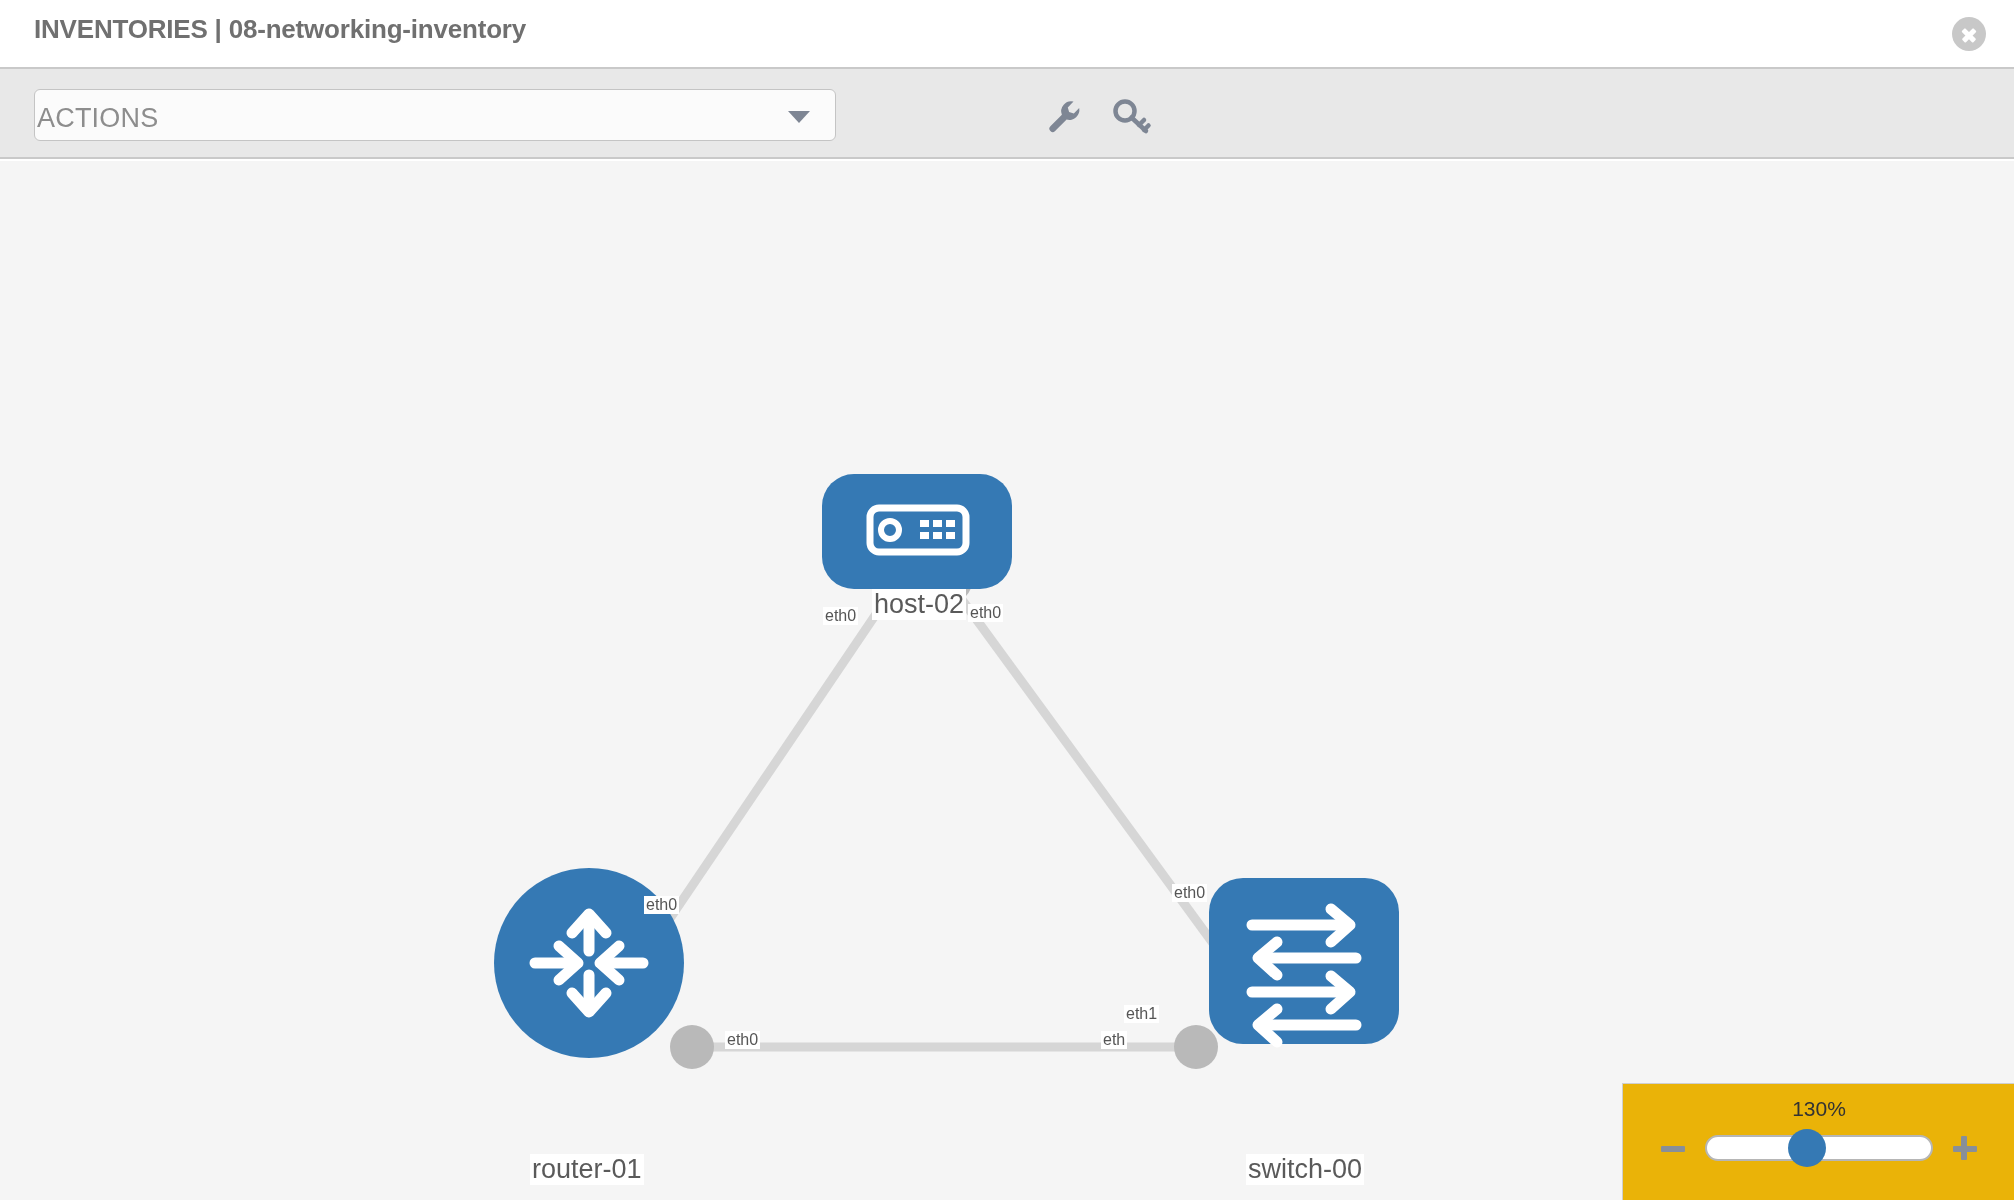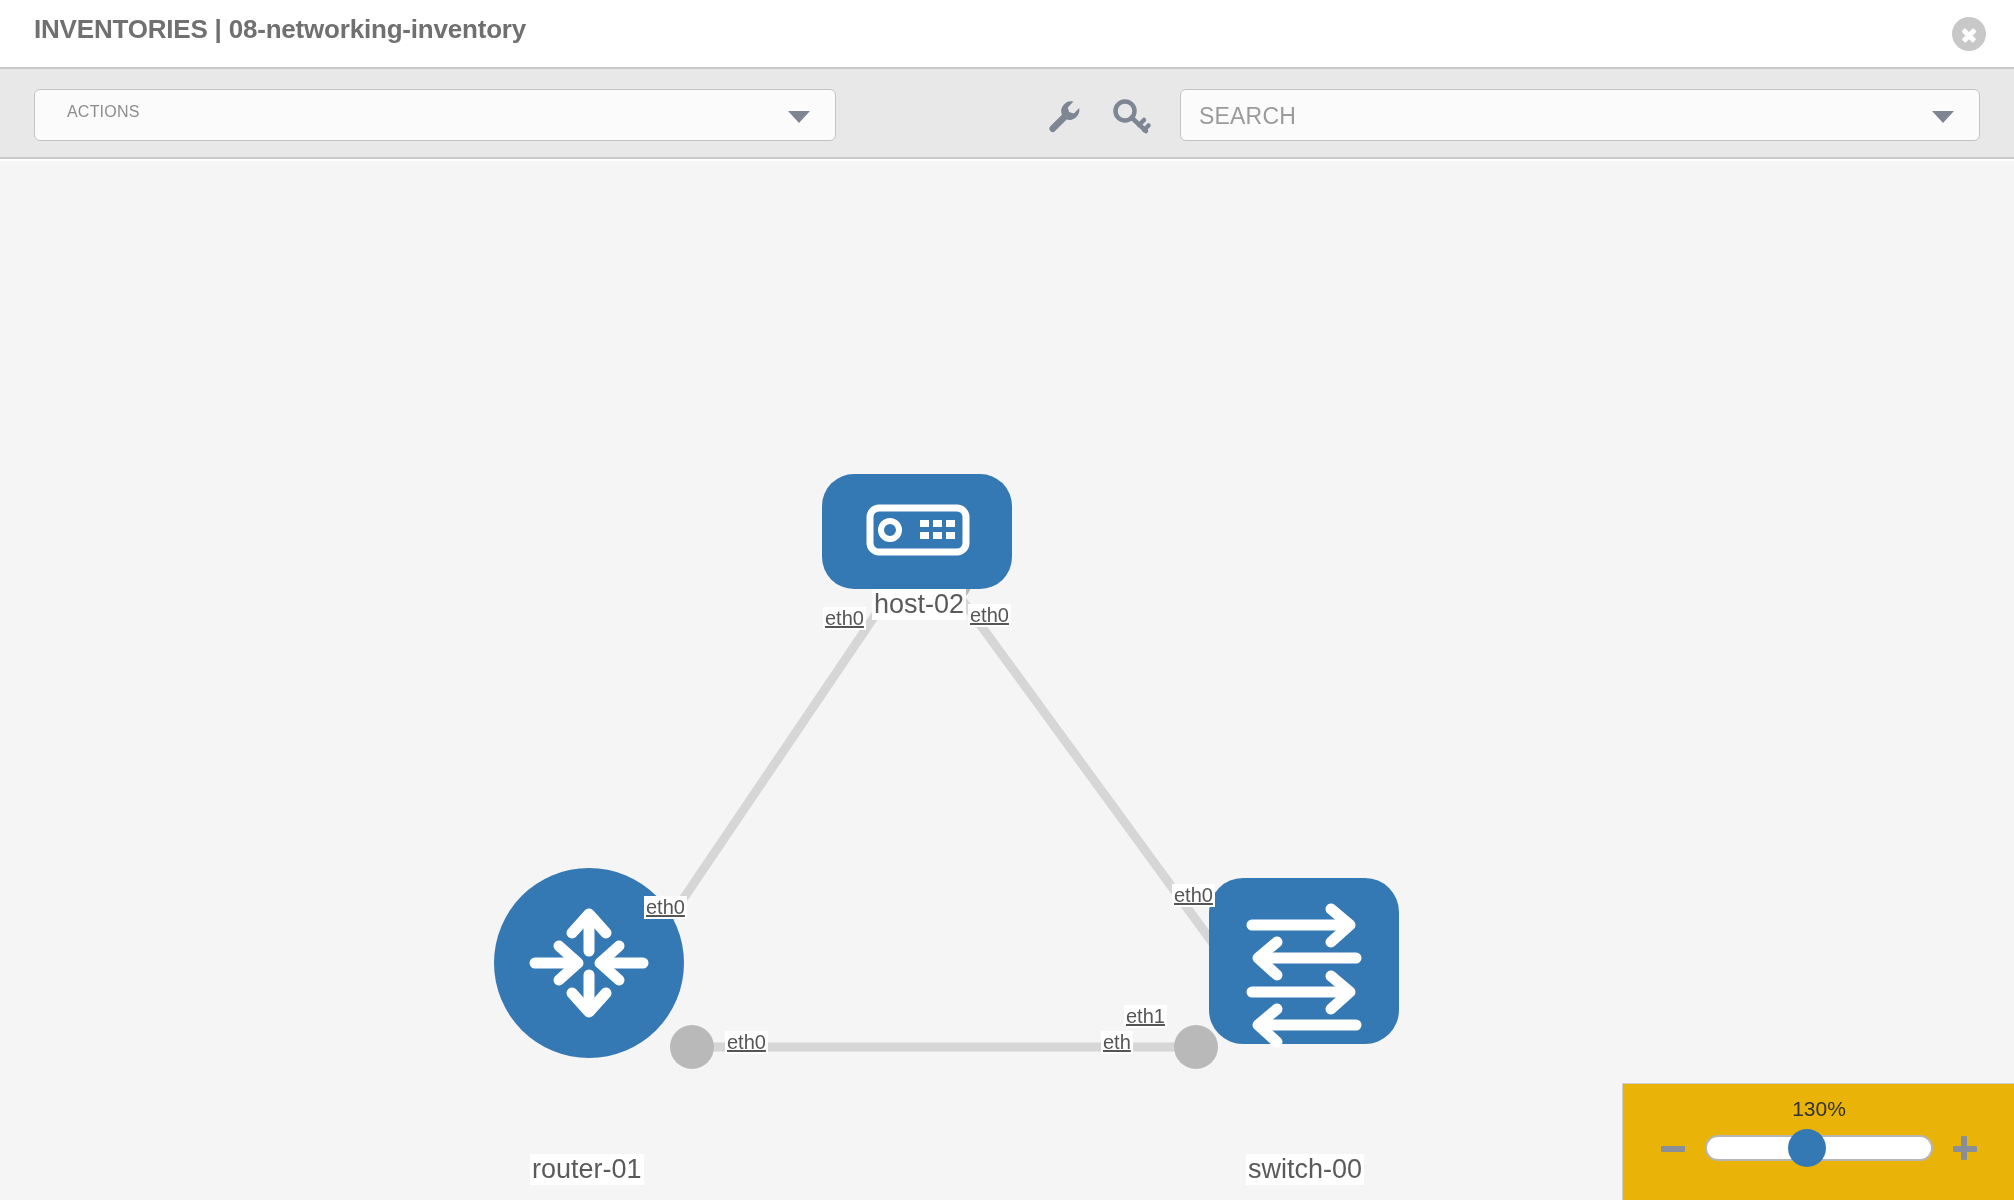--- a/index.html
+++ b/index.html
@@ -67,22 +67,22 @@
   .actions-select {
     position: absolute;
     left: 34px; top: 20px;
     width: 802px; height: 52px;
     background: #fbfbfb;
     border: 1px solid #c4c4c4;
     border-radius: 6px;
   }
   .actions-select .sel-label {
     position: absolute;
-    left: 32px; top: 13px;
-    font-size: 16px;
+    left: 2px; top: 13px;
+    font-size: 27px;
     color: #8d8d8d;
     letter-spacing: 0.2px;
   }
   .caret {
     position: absolute;
     width: 0; height: 0;
     border-left: 11px solid transparent;
     border-right: 11px solid transparent;
     border-top: 12px solid #7e8694;
   }
@@ -133,26 +133,25 @@
   .node-label {
     position: absolute;
     font-size: 27px;
     color: #5a5a5a;
     background: #ffffff;
     white-space: nowrap;
     padding: 0 2px;
   }
   .iface-label {
     position: absolute;
-    font-size: 20px;
+    font-size: 16px;
     color: #555555;
     background: #ffffff;
     white-space: nowrap;
     padding: 0 2px;
-    text-decoration: underline;
   }
 
   
   .zoom-widget {
     position: absolute;
     left: 1622px; top: 1083px;
     width: 392px; height: 117px;
     background: #eab308;
     border: 1px solid #cfcfcf;
     border-bottom: none;
@@ -234,24 +233,20 @@
 
     <div class="tool-icon key-icon">
       <svg width="42" height="42" viewBox="0 0 42 42">
         <circle cx="14" cy="16" r="9.5" fill="none" stroke="#7e8694" stroke-width="4.5"></circle>
         <path d="M20.5 22.5 L35 36" stroke="#7e8694" stroke-width="4.5" stroke-linecap="round" fill="none"></path>
         <path d="M28 30 L33 25" stroke="#7e8694" stroke-width="4.5" stroke-linecap="round" fill="none"></path>
         <path d="M33 35 L37.5 30.5" stroke="#7e8694" stroke-width="4.5" stroke-linecap="round" fill="none"></path>
       </svg>
     </div>
 
-    <div class="search-box">
-      <span class="sel-label">SEARCH</span>
-      <span class="caret"></span>
-    </div>
 
   </div>
 
   <div class="canvas">
 
     <svg class="topology-svg" viewBox="0 0 2014 1039">
 
       <g>
         <line x1="895" y1="425" x2="648" y2="790" stroke="#d6d6d6" stroke-width="9"></line>
         <line x1="952" y1="425" x2="1215" y2="785" stroke="#d6d6d6" stroke-width="9"></line>

